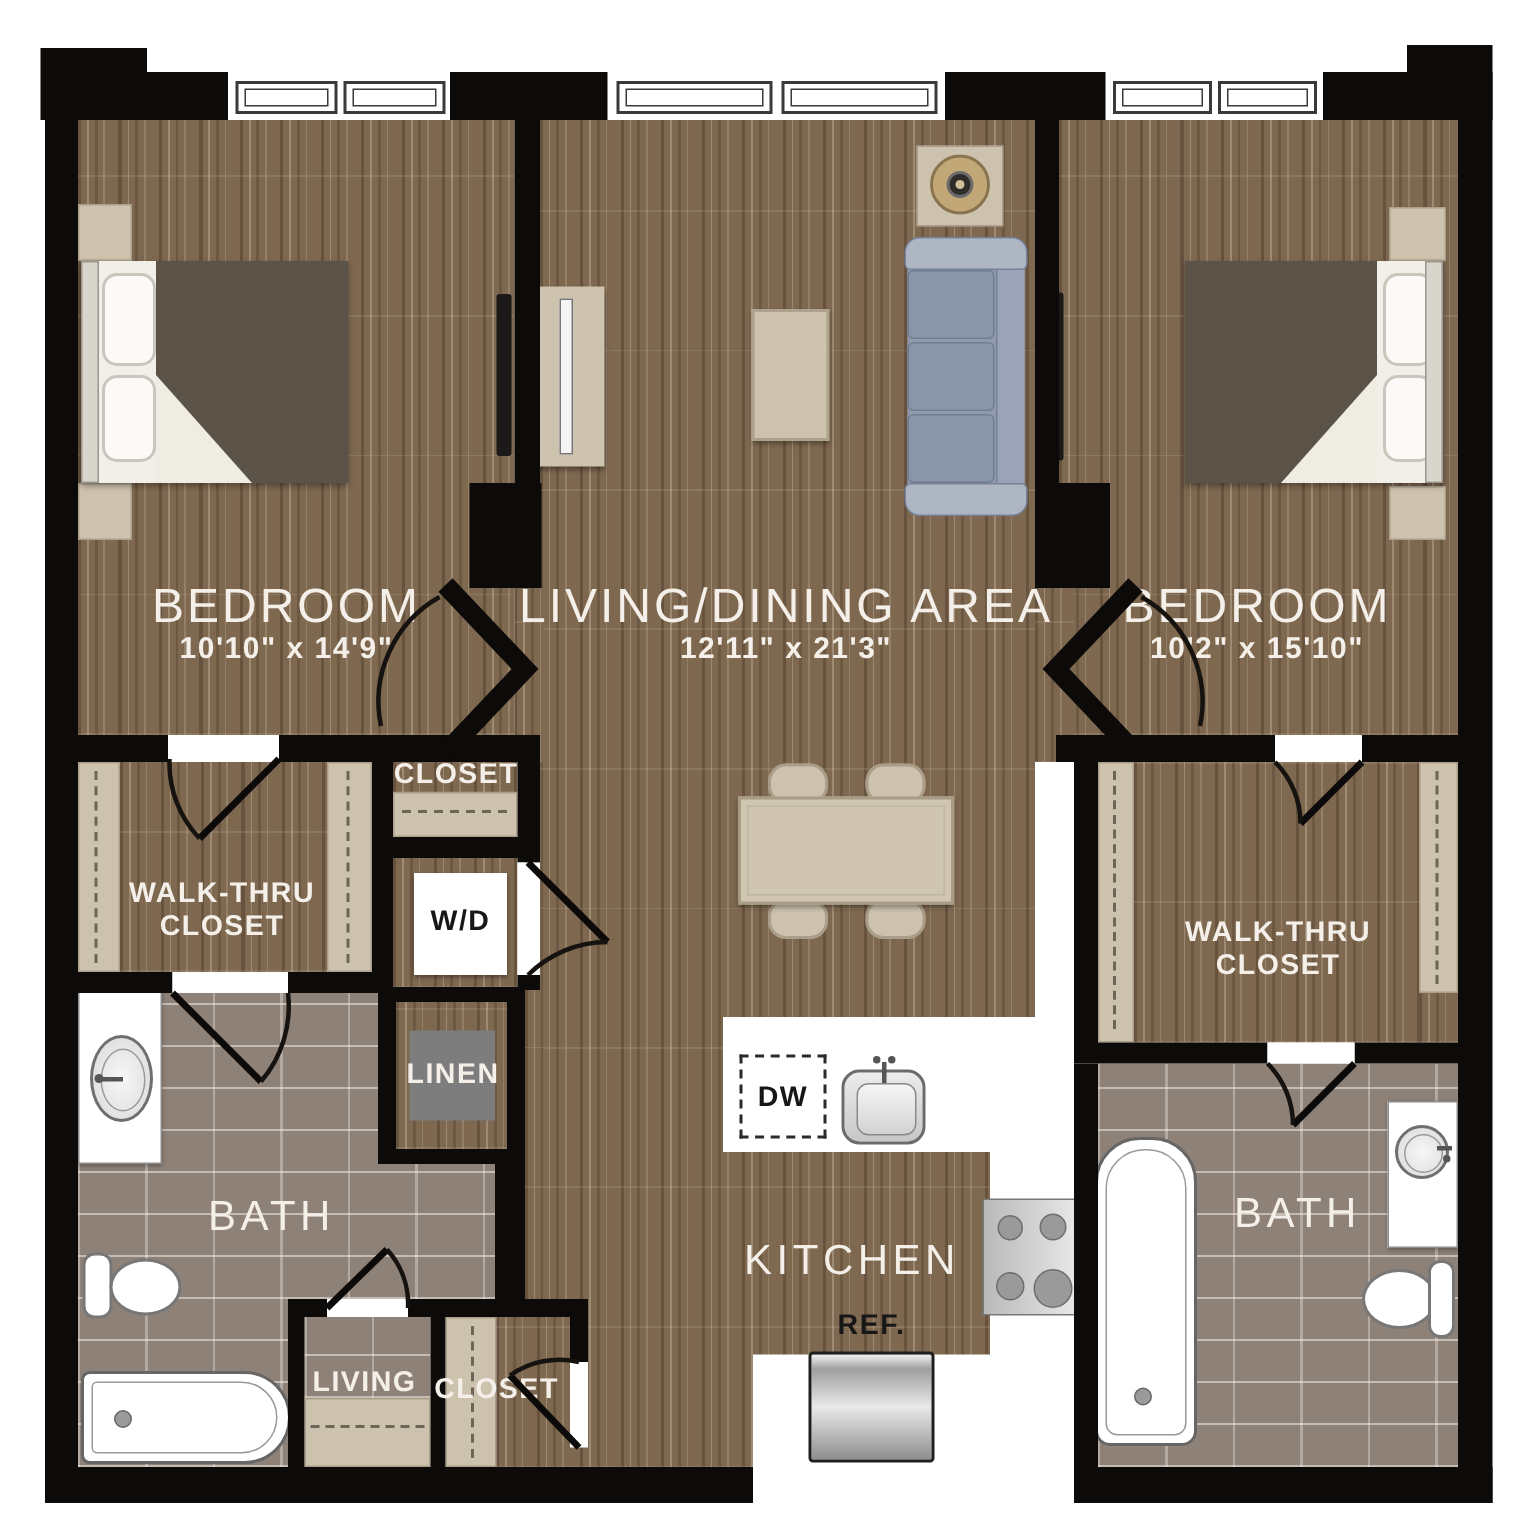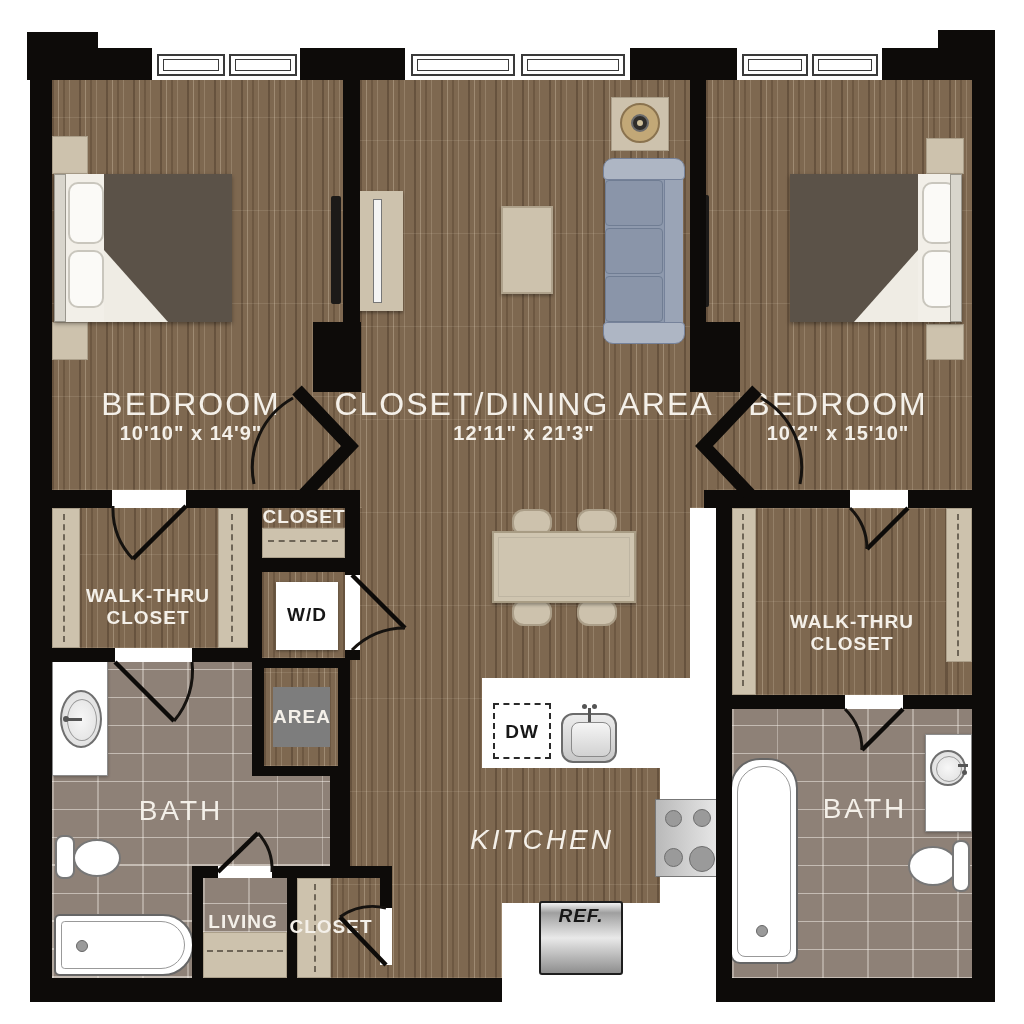--- a/index.html
+++ b/index.html
@@ -247,41 +247,41 @@
         <div class="winrail"></div>
       </div>
     <div class="winpane" style="left:75px;width:62px;">
         <div class="winrail"></div>
       </div>
   </div>
 
   <div class="lbl room-name" style="left:191px;top:404px;">BEDROOM</div>
   <div class="lbl room-dims" style="left:191px;top:433px;">10'10" x 14'9"</div>
 
-  <div class="lbl room-name" style="left:524px;top:404px;">CLOSET/DINING AREA</div>
+  <div class="lbl room-name" style="left:524px;top:404px;">LIVING/DINING AREA</div>
   <div class="lbl room-dims" style="left:524px;top:433px;">12'11" x 21'3"</div>
 
   <div class="lbl room-name" style="left:838px;top:404px;">BEDROOM</div>
   <div class="lbl room-dims" style="left:838px;top:433px;">10'2" x 15'10"</div>
 
   <div class="lbl small-lbl wrap-lbl" style="left:148px;top:607px;width:140px;">WALK-THRU CLOSET</div>
   <div class="lbl small-lbl wrap-lbl" style="left:852px;top:633px;width:150px;">WALK-THRU CLOSET</div>
 
   <div class="lbl small-lbl" style="left:304px;top:517px;">CLOSET</div>
   <div class="lbl small-lbl" style="left:331px;top:927px;">CLOSET</div>
   <div class="lbl small-lbl" style="left:243px;top:922px;">LIVING</div>
 
   <div class="lbl small-lbl dark" style="left:307px;top:615px;">W/D</div>
-  <div class="lbl small-lbl" style="left:302px;top:717px;">AREA</div>
+  <div class="lbl small-lbl" style="left:302px;top:717px;">LINEN</div>
   <div class="lbl small-lbl dark" style="left:522px;top:732px;">DW</div>
-  <div class="lbl small-lbl dark" style="left:581px;top:916px;font-style:italic;">REF.</div>
+  <div class="lbl small-lbl dark" style="left:581px;top:884px;">REF.</div>
 
   <div class="lbl med-lbl" style="left:181px;top:811px;">BATH</div>
   <div class="lbl med-lbl" style="left:865px;top:809px;">BATH</div>
-  <div class="lbl med-lbl" style="left:542px;top:840px;font-style:italic;">KITCHEN</div>
+  <div class="lbl med-lbl" style="left:568px;top:840px;">KITCHEN</div>
 
   <svg class="overlay" width="1024" height="1024" viewBox="0 0 1024 1024">
 
     <path d="M297,390 L350,446 L297,502" fill="none" stroke="#0d0b09" stroke-width="13"></path>
     <path d="M757,390 L704,446 L757,502" fill="none" stroke="#0d0b09" stroke-width="13"></path>
     <path d="M293,398 A80,80 0 0 0 254,484" fill="none" stroke="#15120f" stroke-width="3"></path>
     <path d="M761,398 A80,80 0 0 1 800,484" fill="none" stroke="#15120f" stroke-width="3"></path>
 
     <path d="M186,506 L133,559" stroke="#0d0b09" stroke-width="4.5"></path>
     <path d="M113,506 A73,73 0 0 0 133,559" fill="none" stroke="#15120f" stroke-width="3"></path>

